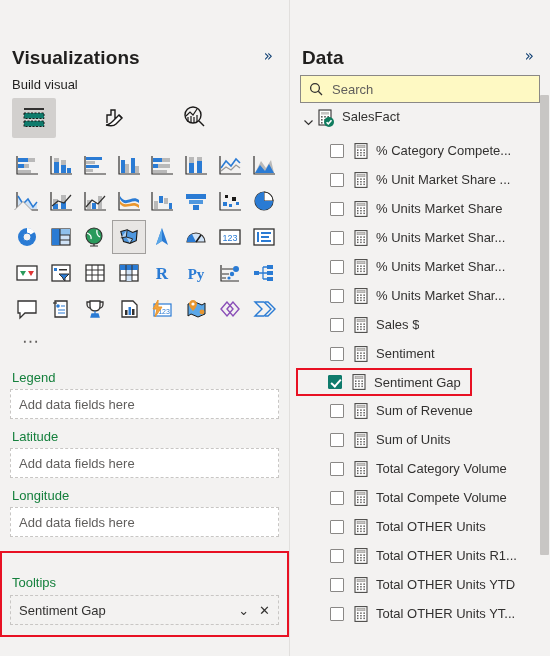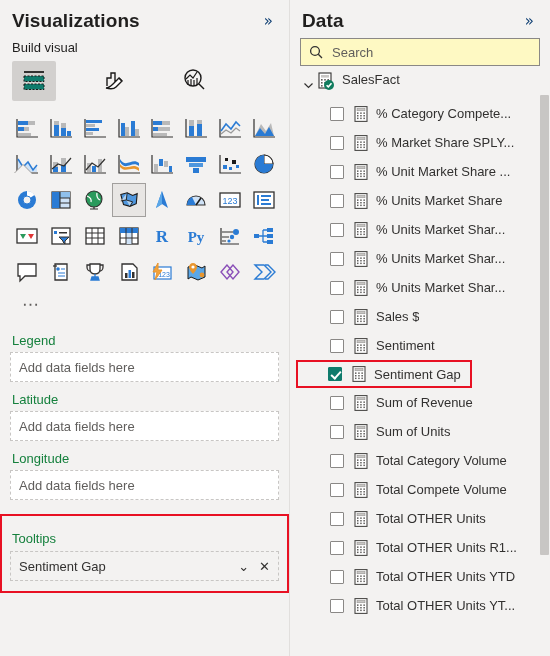--- a/index.html
+++ b/index.html
@@ -15,22 +15,23 @@
   
   .viz-pane{
     position:relative;
     width:290px;height:656px;
     background:#f3f2f1;
     box-sizing:border-box;
     border-right:1px solid #e1dfdd;
     overflow:hidden;
   }
   .pane-header{
-    display:flex;align-items:center;justify-content:space-between;
+    display:flex;justify-content:space-between;
     padding:10px 12px 4px 12px;
+    margin-top:37px;
   }
   .pane-title{
     font-size:19px;font-weight:600;color:#201f1e;letter-spacing:.1px;
   }
   .chev-double{
     font-size:15px;color:#0b3c71;line-height:1;padding:2px 4px;cursor:pointer;
     font-family:"DejaVu Sans", sans-serif;
   }
   .build-visual{
     padding:4px 12px 2px 12px;font-size:13px;color:#201f1e;
@@ -87,21 +88,21 @@
   .well-actions{display:flex;align-items:center;gap:10px;color:#323130;}
   .well-actions span{cursor:pointer;font-size:13px;line-height:1;}
 
   .tooltip-group{
     position:relative;
     margin-top:14px;
     padding:6px 8px 10px 8px;
     border:2px solid #e81123;
     box-sizing:border-box;
   }
-  .tooltip-group .well-label{margin:9px 0 5px 2px;}
+  .tooltip-group .well-label{margin:16px 0 5px 2px;}
 
   
   .data-pane{
     position:relative;width:260px;height:656px;background:#f3f2f1;
     overflow:hidden;box-sizing:border-box;
   }
   .search-wrap{padding:2px 10px 6px 10px;}
   .search-box{
     height:28px;background:#fef9c3;border:1px solid #8a8886;
     display:flex;align-items:center;padding:0 8px;box-sizing:border-box;
@@ -626,39 +627,20 @@
                   <rect x="6.2" y="6.4" width="1.5" height="1.5"></rect>
                   <rect x="9.4" y="6.4" width="1.5" height="1.5"></rect>
                   <rect x="3" y="9" width="1.5" height="1.5"></rect>
                   <rect x="6.2" y="9" width="1.5" height="1.5"></rect>
                   <rect x="9.4" y="9" width="1.5" height="1.5"></rect>
                   <rect x="3" y="11.6" width="1.5" height="1.5"></rect>
                   <rect x="6.2" y="11.6" width="1.5" height="1.5"></rect>
                   <rect x="9.4" y="11.6" width="1.5" height="1.5"></rect>
                 </g>
               </svg></span>
-            <span class="field-name">% Market Share SPLY...</span>
-          </div>
-          <div class="field-row">
-            <span class="cbx"></span>
-            <span class="msr-icon"><svg width="14" height="16" viewBox="0 0 14 16">
-                <rect x="1" y="0.6" width="12" height="14.8" fill="#fff" stroke="#4b4a48" stroke-width="1.1"></rect>
-                <rect x="3" y="2.4" width="8" height="2.4" fill="#c8c6c4" stroke="#8a8886" stroke-width=".5"></rect>
-                <g fill="#605e5c">
-                  <rect x="3" y="6.4" width="1.5" height="1.5"></rect>
-                  <rect x="6.2" y="6.4" width="1.5" height="1.5"></rect>
-                  <rect x="9.4" y="6.4" width="1.5" height="1.5"></rect>
-                  <rect x="3" y="9" width="1.5" height="1.5"></rect>
-                  <rect x="6.2" y="9" width="1.5" height="1.5"></rect>
-                  <rect x="9.4" y="9" width="1.5" height="1.5"></rect>
-                  <rect x="3" y="11.6" width="1.5" height="1.5"></rect>
-                  <rect x="6.2" y="11.6" width="1.5" height="1.5"></rect>
-                  <rect x="9.4" y="11.6" width="1.5" height="1.5"></rect>
-                </g>
-              </svg></span>
             <span class="field-name">% Unit Market Share ...</span>
           </div>
           <div class="field-row">
             <span class="cbx"></span>
             <span class="msr-icon"><svg width="14" height="16" viewBox="0 0 14 16">
                 <rect x="1" y="0.6" width="12" height="14.8" fill="#fff" stroke="#4b4a48" stroke-width="1.1"></rect>
                 <rect x="3" y="2.4" width="8" height="2.4" fill="#c8c6c4" stroke="#8a8886" stroke-width=".5"></rect>
                 <g fill="#605e5c">
                   <rect x="3" y="6.4" width="1.5" height="1.5"></rect>
                   <rect x="6.2" y="6.4" width="1.5" height="1.5"></rect>

